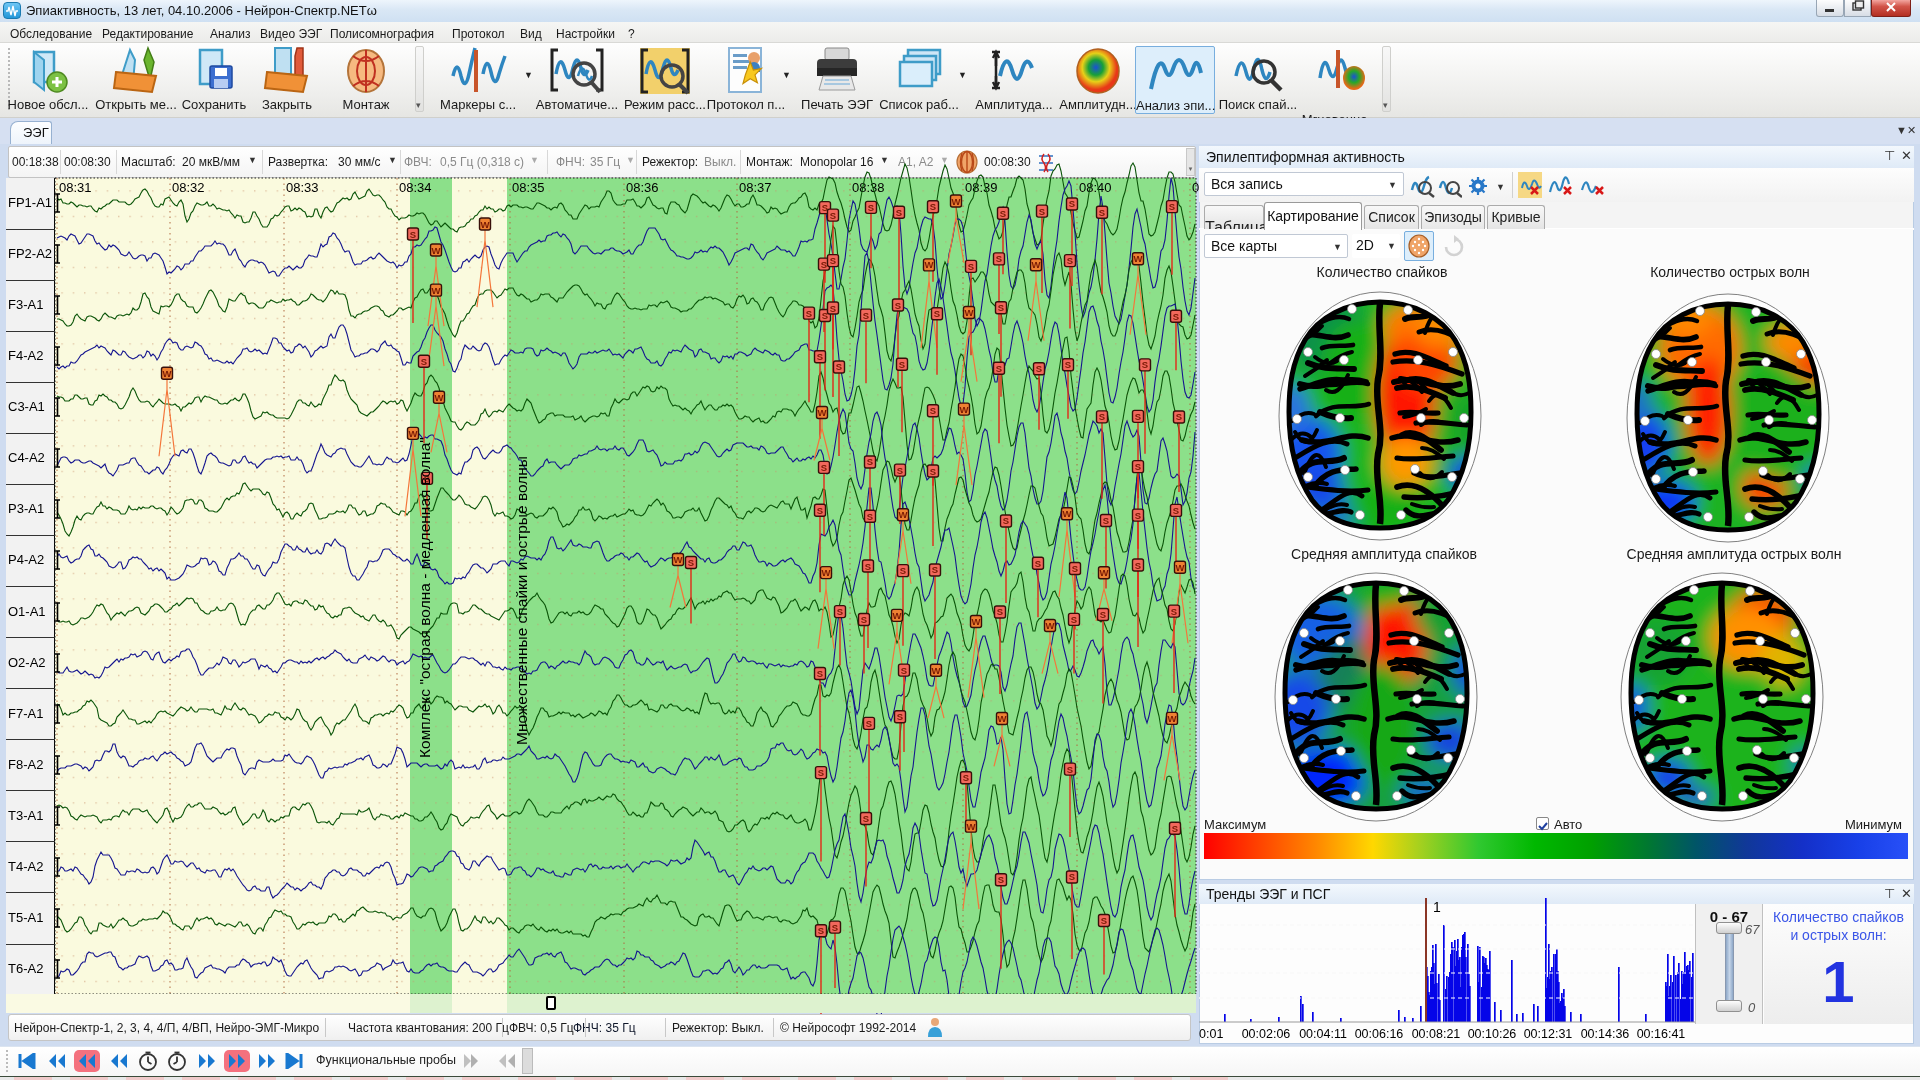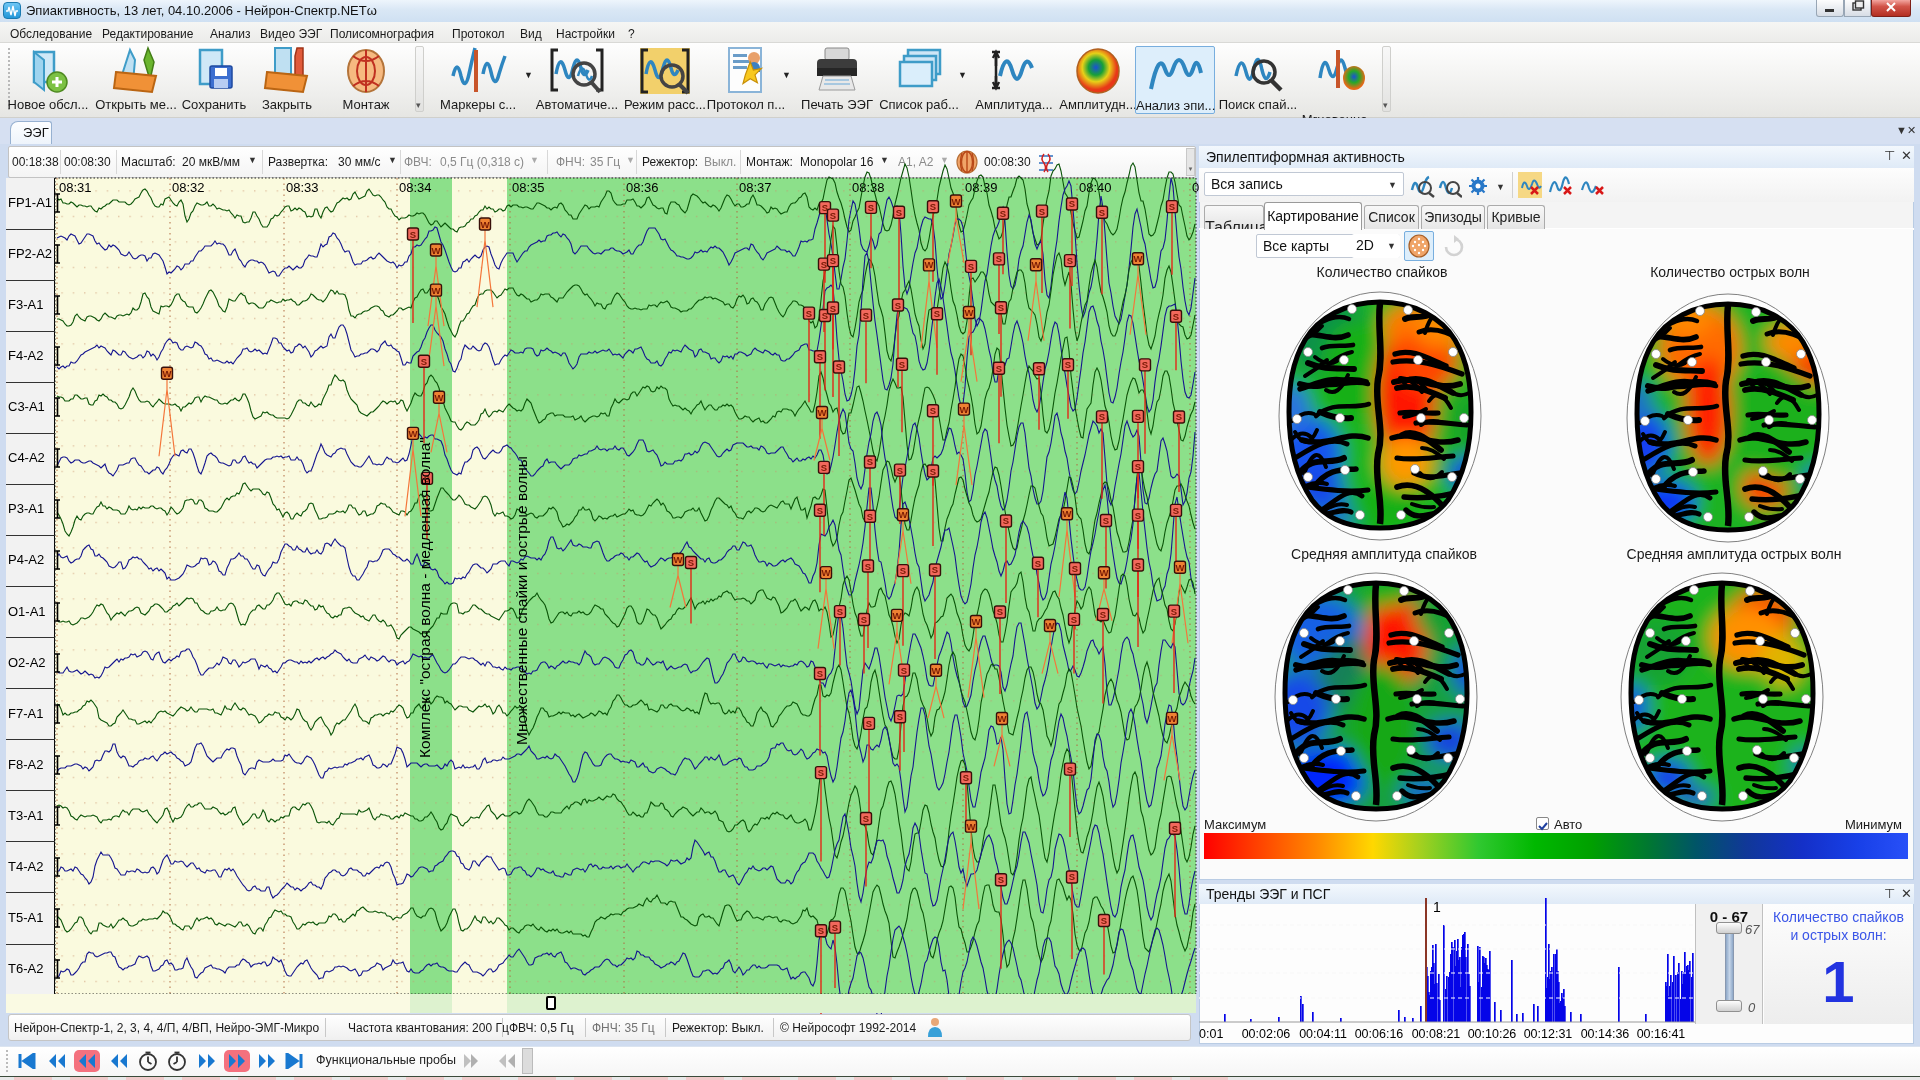--- a/index.html
+++ b/index.html
@@ -674,21 +674,21 @@
 <rect x="55" y="178" width="1141" height="816" fill="none" stroke="#222" stroke-width="1" stroke-dasharray="1.5,2"></rect>
 </svg>
 <div class="abs" style="left:6px;top:994px;width:1190px;height:19px;background:#fafae3"></div>
 <div class="abs" style="left:410px;top:994px;width:42px;height:19px;background:#ddf2cf"></div>
 <div class="abs" style="left:507px;top:994px;width:689px;height:19px;background:#ddf2cf"></div>
 <div class="abs" style="left:546px;top:996px;width:10px;height:14px;border:2px solid #000;border-radius:2px;background:#fff"></div>
 <div class="abs" style="left:8px;top:1014px;width:1183px;height:27px;background:linear-gradient(#ffffff,#f0f0f0);border:1px solid #c5c5c5;border-radius:3px"></div>
 <div class="abs" style="left:14px;top:1021px;font-size:12px;color:#1a1a1a">Нейрон-Спектр-1, 2, 3, 4, 4/П, 4/ВП, Нейро-ЭМГ-Микро</div>
 <div class="abs" style="left:348px;top:1021px;font-size:12px;color:#1a1a1a">Частота квантования:  200 Гц</div>
 <div class="abs" style="left:509px;top:1021px;font-size:12px;color:#1a1a1a">ФВЧ:  0,5 Гц</div>
-<div class="abs" style="left:592px;top:1021px;font-size:12px;color:#737373">ФНЧ:  35 Гц</div>
+<div class="abs" style="left:573px;top:1021px;font-size:12px;color:#0f172a">ФНЧ:  35 Гц</div>
 <div class="abs" style="left:672px;top:1021px;font-size:12px;color:#1a1a1a">Режектор:  Выкл.</div>
 <div class="abs" style="left:780px;top:1021px;font-size:12px;color:#1a1a1a">© Нейрософт 1992-2014</div>
 <div class="abs" style="left:325px;top:1018px;width:1px;height:19px;background:#c8c8c8"></div>
 <div class="abs" style="left:502px;top:1018px;width:1px;height:19px;background:#c8c8c8"></div>
 <div class="abs" style="left:585px;top:1018px;width:1px;height:19px;background:#c8c8c8"></div>
 <div class="abs" style="left:665px;top:1018px;width:1px;height:19px;background:#c8c8c8"></div>
 <div class="abs" style="left:773px;top:1018px;width:1px;height:19px;background:#c8c8c8"></div>
 <div class="abs" style="left:925px;top:1017px"><svg width="20" height="22">
       <circle cx="10" cy="5" r="4" fill="#e8a878"></circle>
       <path d="M3,20 q0,-10 7,-10 q7,0 7,10 z" fill="#38a0d8"></path>
@@ -808,21 +808,21 @@
 <div class="abs" style="left:1364px;top:205px;width:55px;height:24px;background:linear-gradient(#f8f8f8,#e4e4e4);border:1px solid #ababab;border-bottom:none;border-radius:3px 3px 0 0">
     <div style="text-align:center;margin-top:3px;font-size:14px;color:#222">Список</div>
   </div>
 <div class="abs" style="left:1421px;top:205px;width:64px;height:28px;background:linear-gradient(#f8f8f8,#e4e4e4);border:1px solid #ababab;border-bottom:none;border-radius:3px 3px 0 0">
     <div style="text-align:center;margin-top:3px;font-size:14px;color:#222">Эпизоды</div>
   </div>
 <div class="abs" style="left:1487px;top:205px;width:58px;height:24px;background:linear-gradient(#f8f8f8,#e4e4e4);border:1px solid #ababab;border-bottom:none;border-radius:3px 3px 0 0">
     <div style="text-align:center;margin-top:3px;font-size:14px;color:#222">Кривые</div>
   </div>
 <div class="abs" style="left:1200px;top:229px;width:713px;height:650px;background:#fbfbfb"></div>
-<div class="abs" style="left:1256px;top:234px;width:144px;height:24px;background:#fff;border:1px solid #c0c8d4;border-radius:2px">
+<div class="abs" style="left:1204px;top:234px;width:144px;height:24px;background:#fff;border:1px solid #c0c8d4;border-radius:2px">
     <div style="margin:3px 0 0 6px;font-size:14px;color:#111">Все карты</div>
     <div style="position:absolute;right:5px;top:7px;font-size:9px;color:#333">▼</div>
   </div>
 <div class="abs" style="left:1352px;top:234px;width:48px;height:24px;background:#fff;border-radius:2px">
     <div style="margin:3px 0 0 4px;font-size:14px;color:#111">2D</div>
     <div style="position:absolute;right:4px;top:7px;font-size:9px;color:#333">▼</div>
   </div>
 <div class="abs" style="left:1404px;top:231px;width:30px;height:30px;border:1px solid #78aede;background:#ddeefb;border-radius:2px"><svg width="28" height="28">
       <ellipse cx="14" cy="14" rx="10" ry="11" fill="#f0a468" stroke="#a86028" stroke-width="1.2"></ellipse>
       <g fill="#fff">

